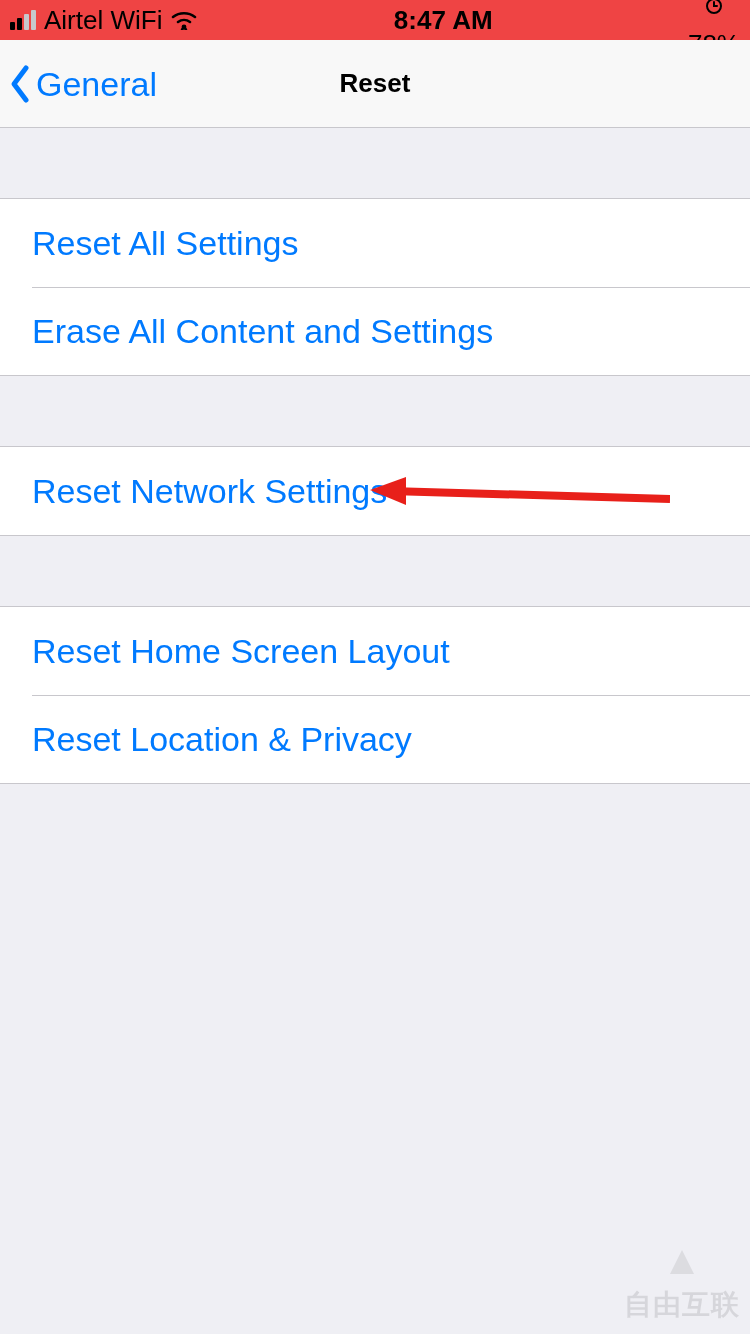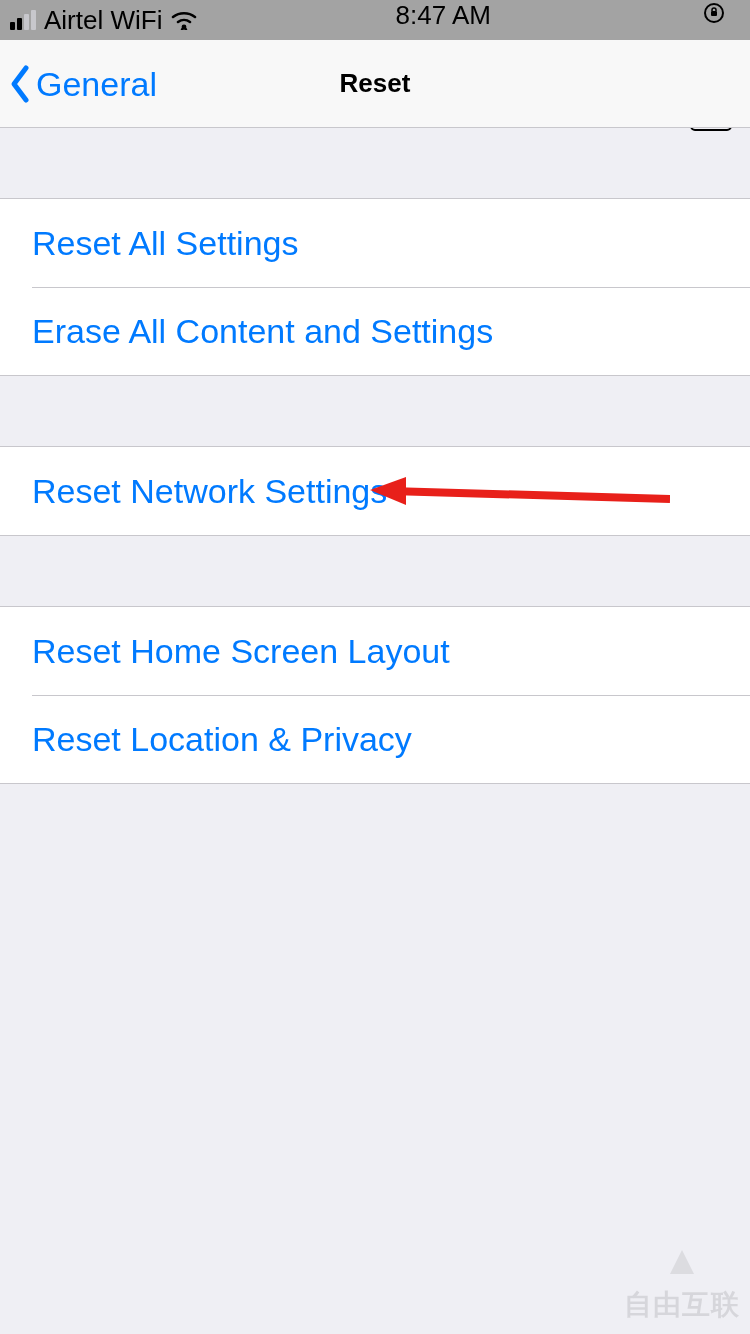--- a/index.html
+++ b/index.html
@@ -10,30 +10,31 @@
       -webkit-font-smoothing: antialiased;
     }
     html, body {
       width: 750px;
       height: 1334px;
       overflow: hidden;
       background: #efeff4;
     }
     .status-bar {
       height: 40px;
-      background: #a3a3a3;
+      background: #ef4444;
       display: flex;
       justify-content: space-between;
+      align-items: center;
       padding: 0 10px;
       font-size: 26px;
       font-weight: 500;
       color: #000;
     }
     .status-left { display: flex; align-items: center; gap: 8px; }
-    .status-center { font-weight: 400; }
+    .status-center { font-weight: 700; }
     .status-right { display: flex; align-items: center; gap: 6px; flex-direction: column; }
     .signal-bars { display: flex; align-items: flex-end; gap: 2px; }
     .signal-bars span {
       width: 5px;
       background: #000;
       border-radius: 1px;
     }
     .signal-bars .b1 { height: 8px; }
     .signal-bars .b2 { height: 12px; }
     .signal-bars .b3 { height: 16px; background: #c7c7cc; }

